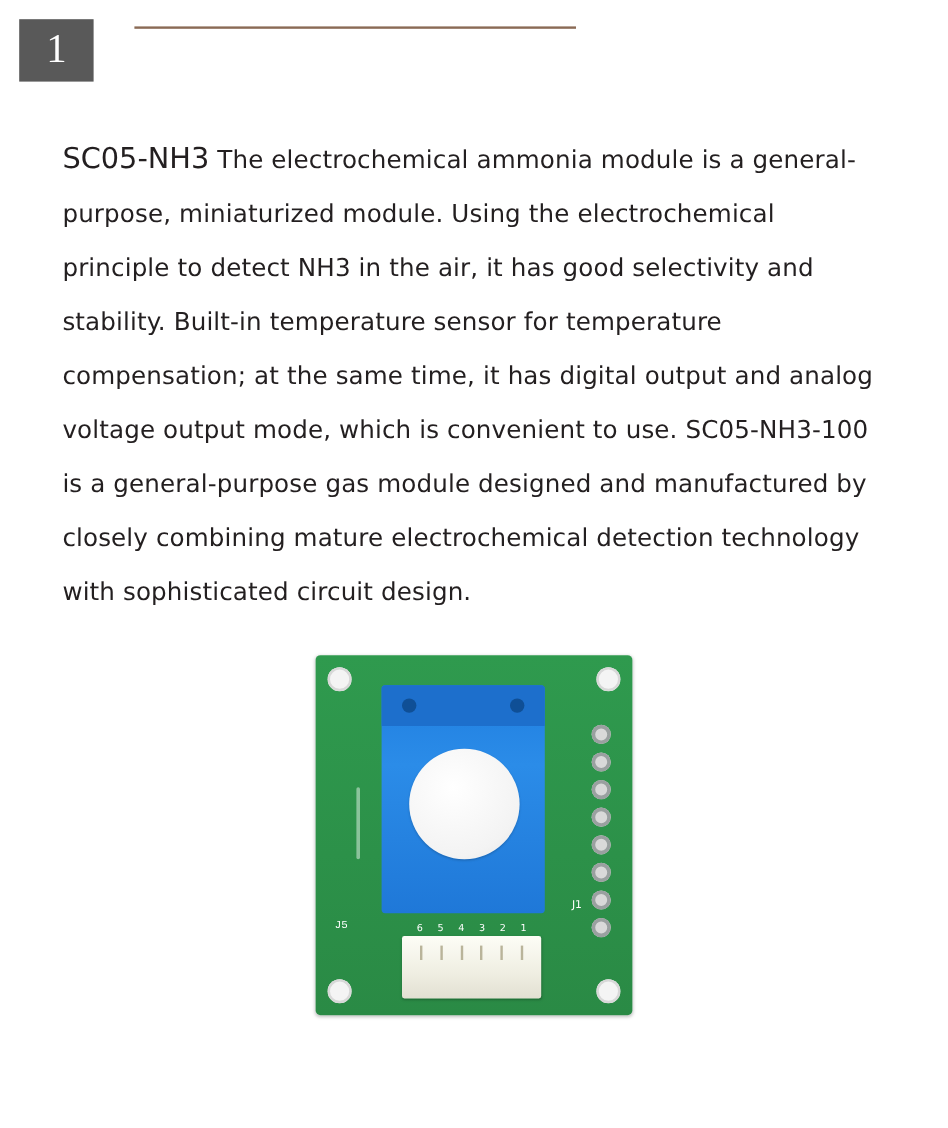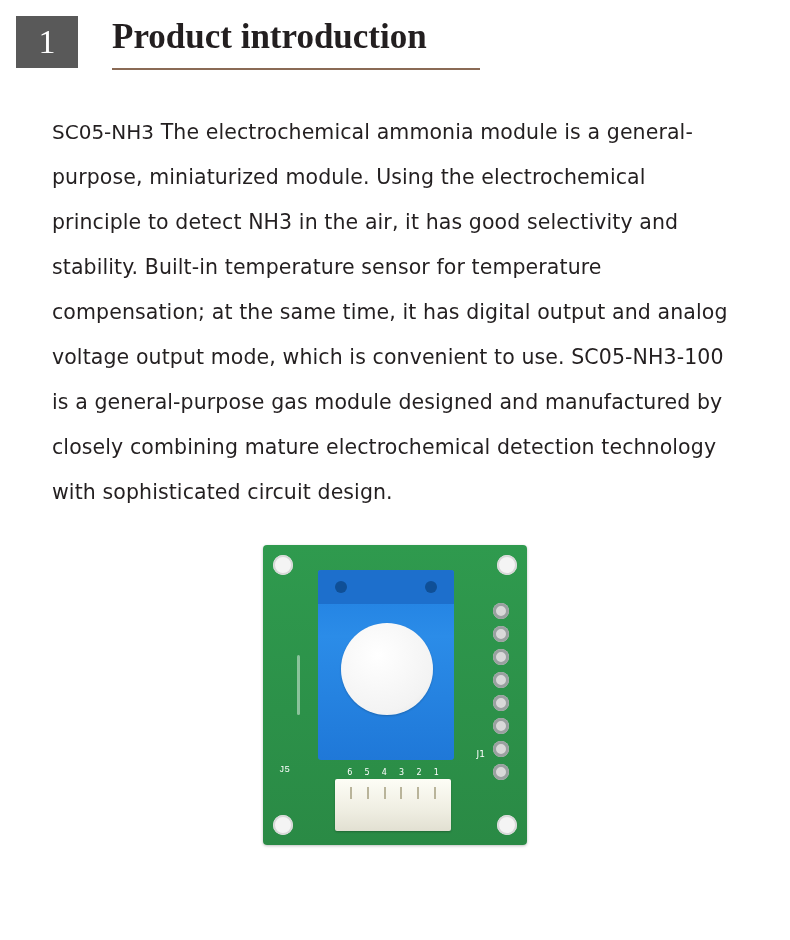--- a/index.html
+++ b/index.html
@@ -70,21 +70,21 @@
   .body-text {
     margin: 24px 52px 0 52px;
     font-size: 20.5px;
     line-height: 45px;
     color: #231f20;
     text-align: left;
     letter-spacing: 0.1px;
   }
 
   .body-text .lead {
-    font-size: 20px;
+    font-size: 24px;
     letter-spacing: 0;
   }
 
   
   .photo-wrap {
     margin-top: 30px;
     display: flex;
     justify-content: center;
     text-align: right;
   }
@@ -238,21 +238,20 @@
   }
 </style>
 </head>
 <body>
 
 <div class="page">
 
   <div class="section-header">
     <div class="section-number-box">1</div>
     <div class="section-title-wrap">
-      <div class="section-title">Product introduction</div>
       <div class="title-rule"></div>
     </div>
   </div>
 
   <div class="body-text"><span class="lead">SC05-NH3</span><span> The electrochemical ammonia module is a general-purpose, miniaturized module. Using the electrochemical principle to detect NH3 in the air, it has good selectivity and stability. Built-in temperature sensor for temperature compensation; at the same time, it has digital output and analog voltage output mode, which is convenient to use. SC05-NH3-100 is a general-purpose gas module designed and manufactured by closely combining mature electrochemical detection technology with sophisticated circuit design.</span></div>
 
   <div class="photo-wrap">
     <div class="board">
 
       <div class="hole tl"></div>

